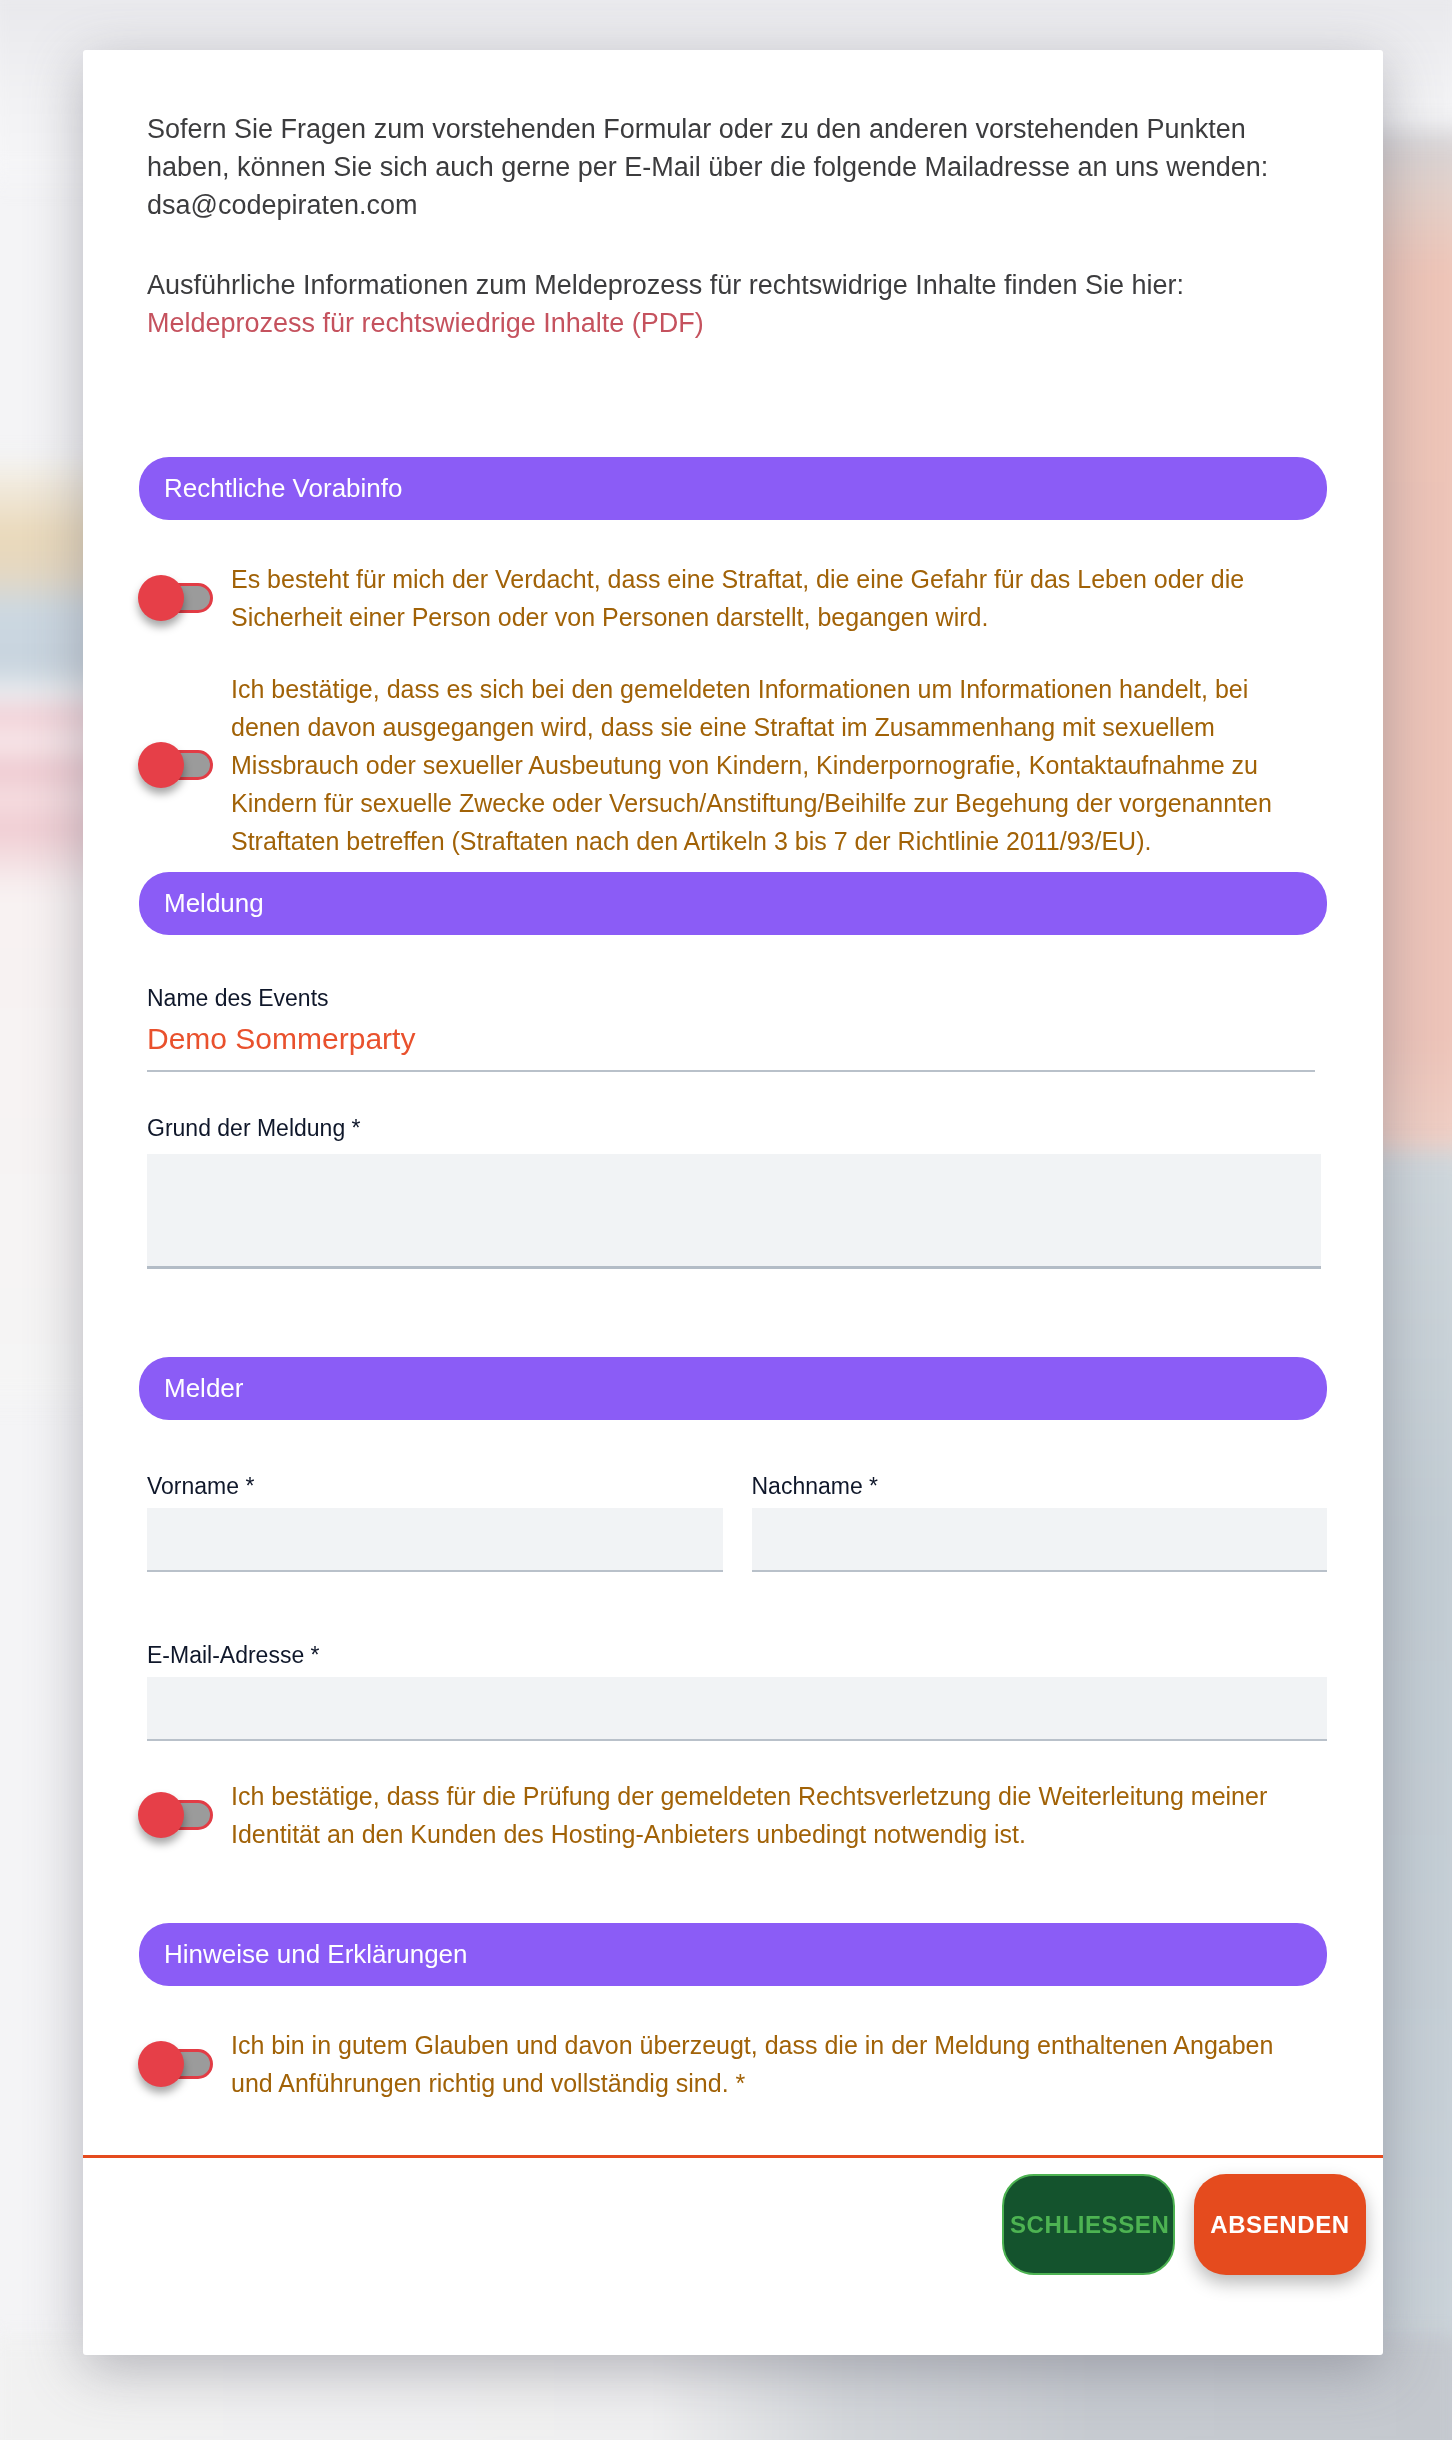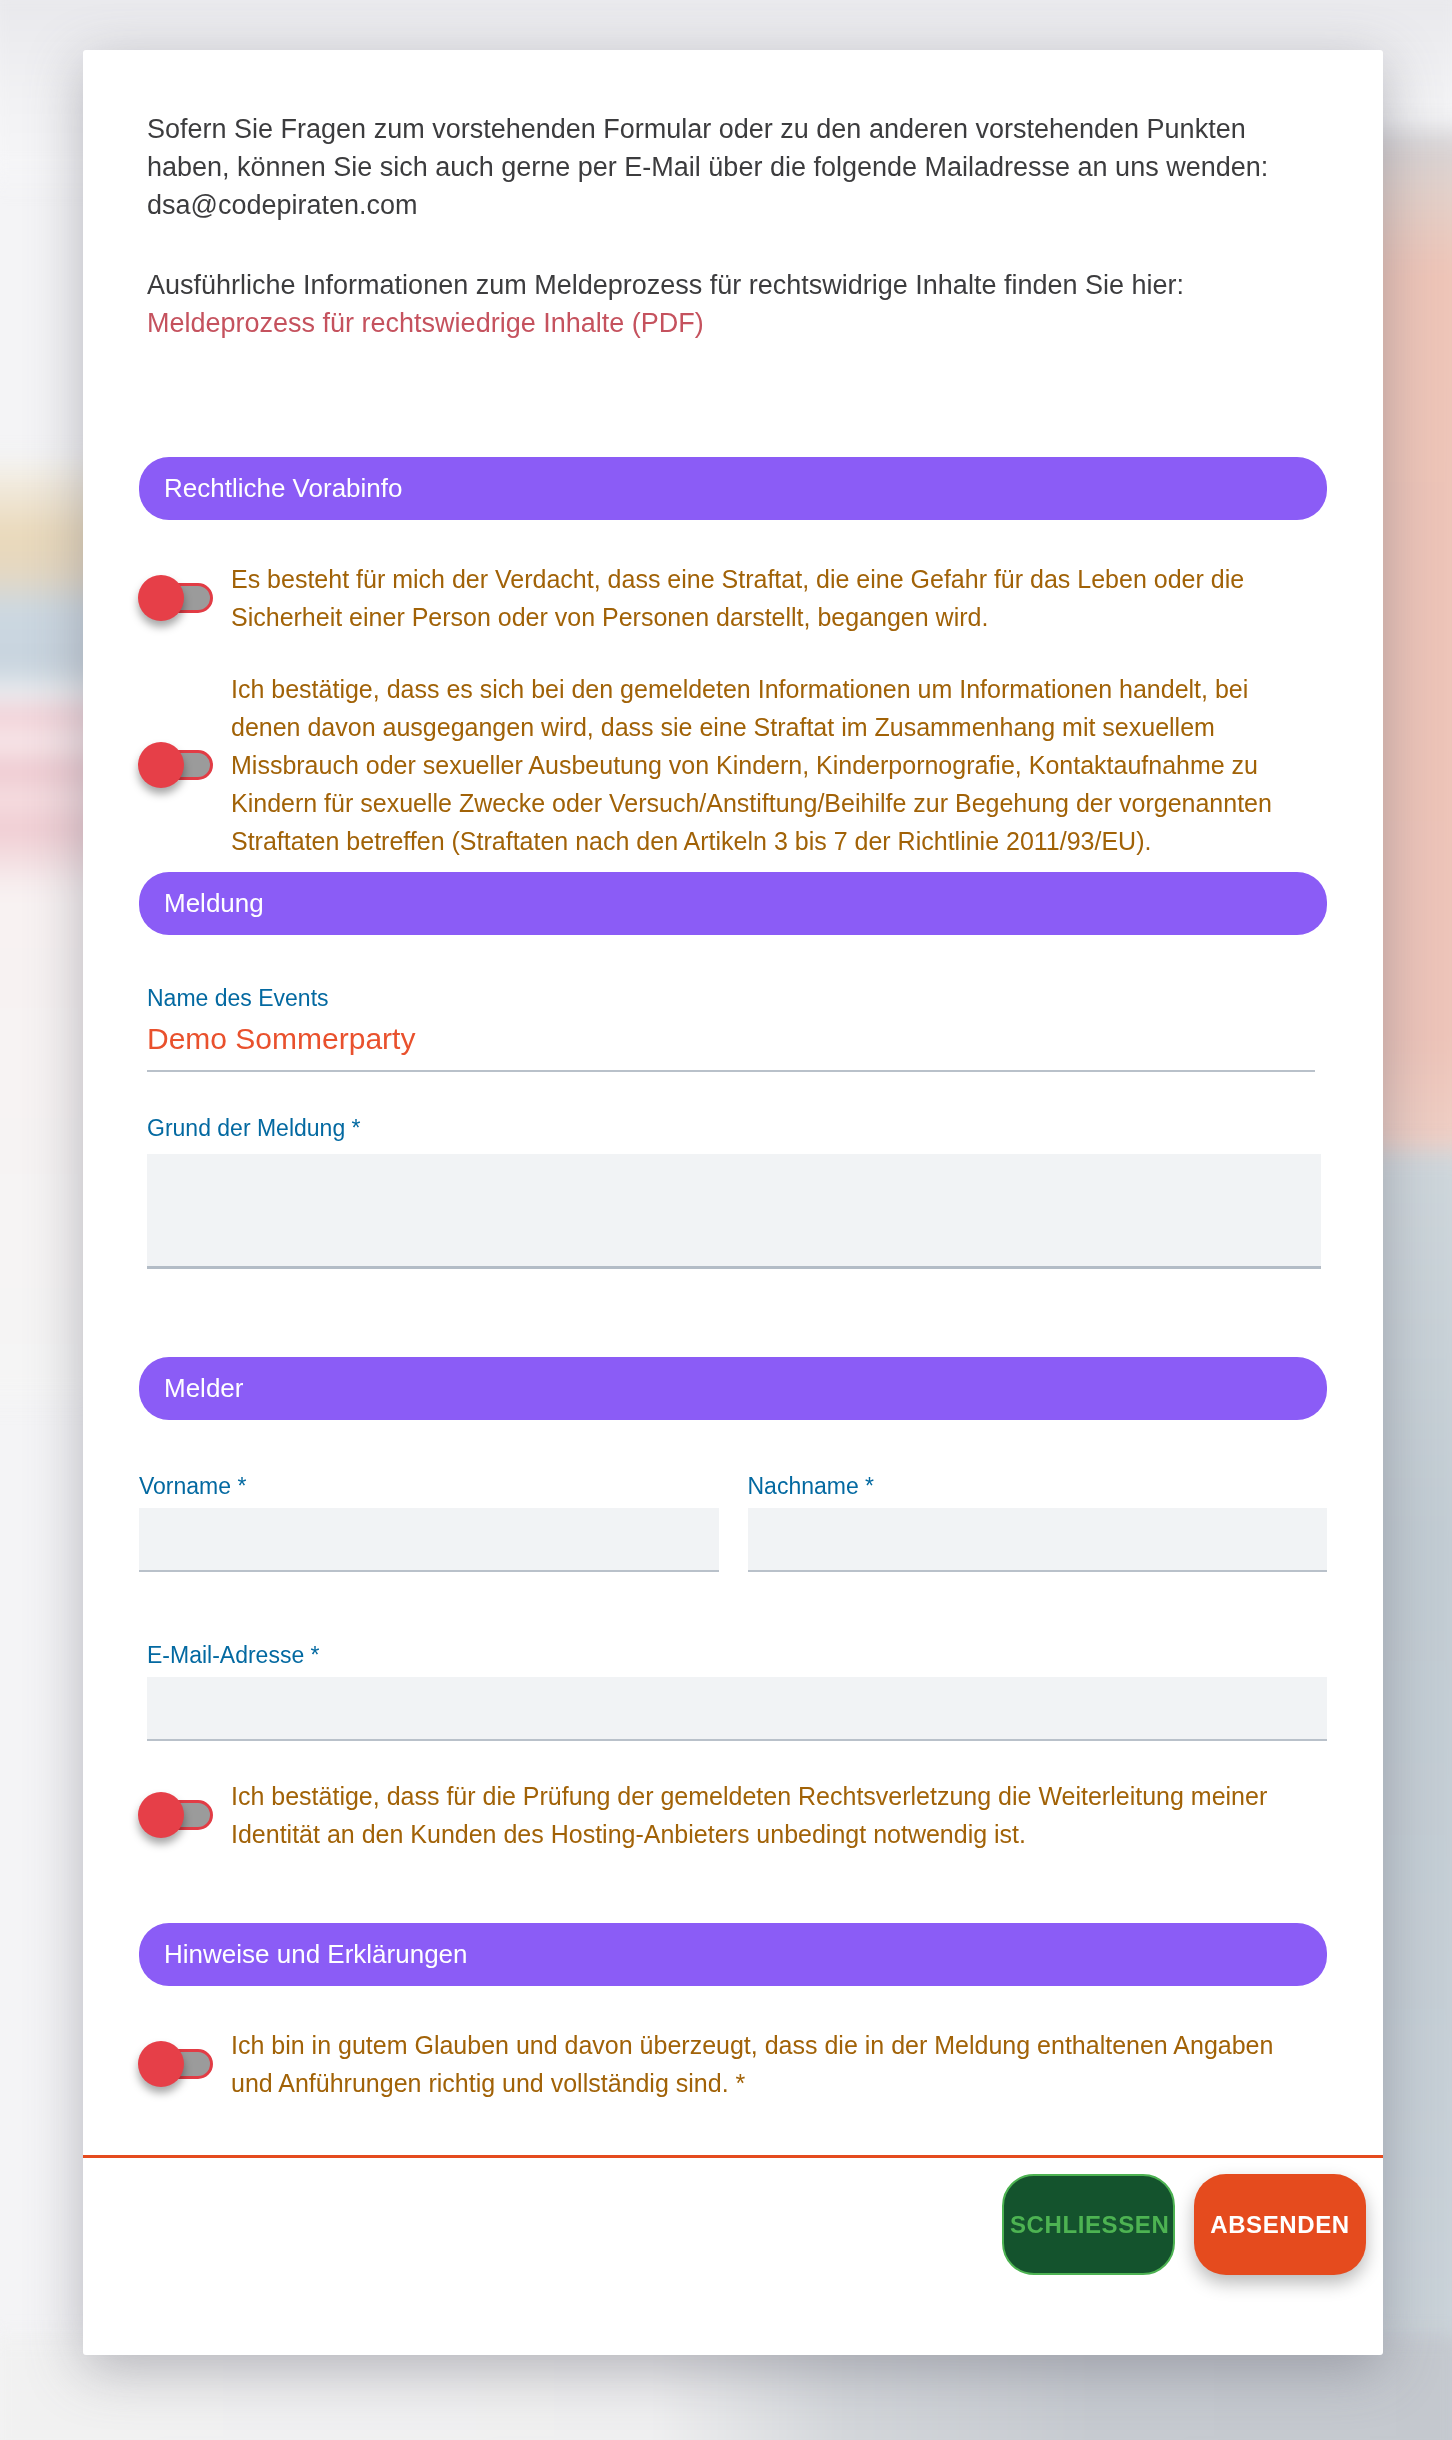--- a/index.html
+++ b/index.html
@@ -46,28 +46,28 @@
   .toggle{position:relative;flex:0 0 66px;width:66px;height:30px;background:#9b9b9b;
     border:3px solid #e23c45;border-radius:17px;box-sizing:border-box;cursor:pointer;}
   .thumb{position:absolute;left:-12px;top:-11px;width:46px;height:46px;border-radius:50%;
     background:#e63f48;box-shadow:0 6px 8px rgba(0,0,0,.35);}
   .toggle-label{margin-left:18px;font-size:25px;line-height:38px;color:#a16207;max-width:1090px;}
 
   .field{margin-left:8px;}
   .f-event{margin-top:47px;}
   .f-reason{margin-top:40px;}
   .f-email{margin-top:67px;}
-  .field-label{font-size:23px;color:#0369a1;line-height:32px;display:block;}
+  .field-label{font-size:23px;color:#0f172a;line-height:32px;display:block;}
   .event-input{display:block;width:99%;font-size:30px;color:#e9512d;border:none;
     border-bottom:2px solid #b9c1ca;padding:6px 0 14px;margin-top:2px;background:transparent;
     outline:none;font-family:inherit;}
   .reason-textarea{display:block;width:99.5%;height:115px;background:#f1f3f5;border:none;
     border-bottom:3px solid #b3bcc6;margin-top:10px;resize:none;box-sizing:border-box;
     font-size:25px;color:#444;padding:10px 14px;font-family:inherit;outline:none;}
-  .names-row{display:flex;gap:29px;margin-top:50px;}
+  .names-row{display:flex;gap:29px;margin-left:8px;margin-top:50px;}
   .name-col{flex:1;}
   .text-input{display:block;width:100%;height:64px;background:#f1f3f5;border:none;
     border-bottom:2px solid #b9c1ca;margin-top:6px;box-sizing:border-box;font-size:26px;
     color:#444;padding:0 14px;font-family:inherit;outline:none;}
 
   .divider{height:3px;background:#e54b1e;margin:53px -56px 0 -56px;}
 
   .footer{display:flex;justify-content:flex-end;align-items:center;gap:19px;margin:16px -39px 0 0;}
   .btn{height:101px;border-radius:32px;font-size:24px;letter-spacing:.6px;cursor:pointer;
     font-family:inherit;font-weight:bold;}

